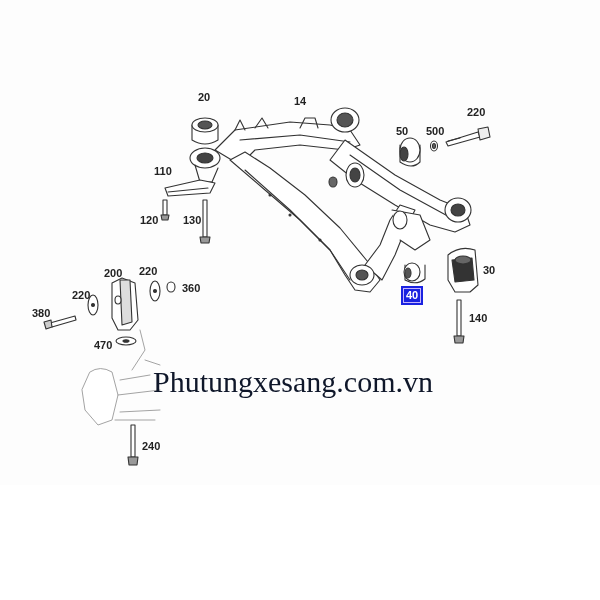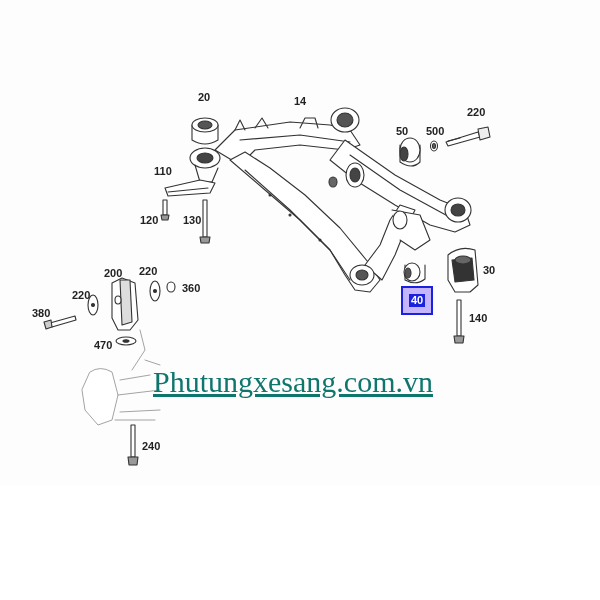--- a/index.html
+++ b/index.html
@@ -1,22 +1,22 @@
 <!DOCTYPE html>
 <html><head>
 <meta charset="utf-8">
 <style>
   html, body { margin: 0; padding: 0; background: #ffffff; }
   body { width: 600px; height: 600px; position: relative; overflow: hidden; font-family: "Liberation Sans", sans-serif; }
   .canvas { position: absolute; left: 0; top: 0; width: 600px; height: 485px; background: #fdfdfd; }
   .lower { position: absolute; left: 0; top: 485px; width: 600px; height: 115px; background: #ffffff; }
   svg.art { position: absolute; left: 0; top: 0; width: 600px; height: 485px; }
   .callout { position: absolute; font-size: 11px; color: #222; line-height: 1; letter-spacing: 0; font-weight: bold; }
-  .callout.hl { background: #1a22e0; color: #ffffff; padding: 1px 2px; outline: 2px solid #1a22e0; border: 6px solid #c4b5fd; font-weight: bold; }
-  .watermark { position: absolute; left: 153px; top: 367px; font-family: "Liberation Serif", serif; font-size: 30px; color: #0f766e; white-space: nowrap; line-height: 1; text-decoration: underline; }
+  .callout.hl { background: #1a22e0; color: #ffffff; padding: 1px 2px; outline: 2px solid #1a22e0; border: 1px solid #c4b5fd; font-weight: bold; }
+  .watermark { position: absolute; left: 153px; top: 367px; font-family: "Liberation Serif", serif; font-size: 30px; color: #0f172a; white-space: nowrap; line-height: 1; }
 </style>
 </head>
 <body>
 
 <div class="canvas">
   <svg class="art" viewBox="0 0 600 485" fill="none" stroke="#333" stroke-width="1.1" stroke-linejoin="round" stroke-linecap="round">
 
     <g>
       <path d="M215 150 L235 130 L290 122 L330 125 L350 130 L360 145 L345 150 L300 145 L255 150 L240 165 Z" fill="#fff"></path>
       <path d="M240 140 L300 135 L350 142"></path>

